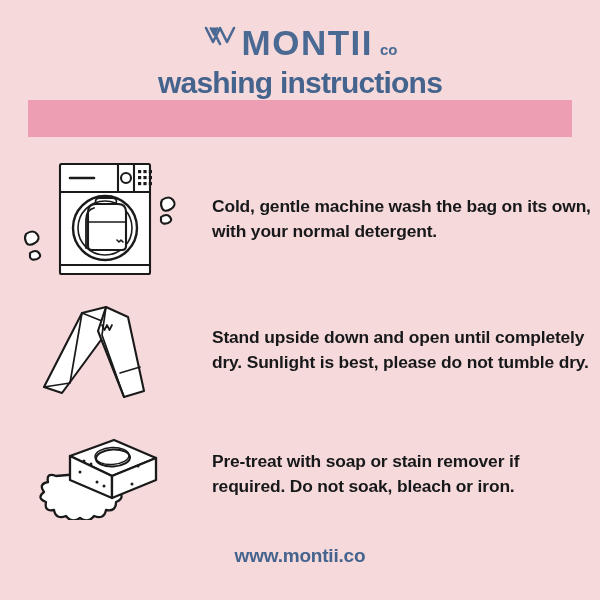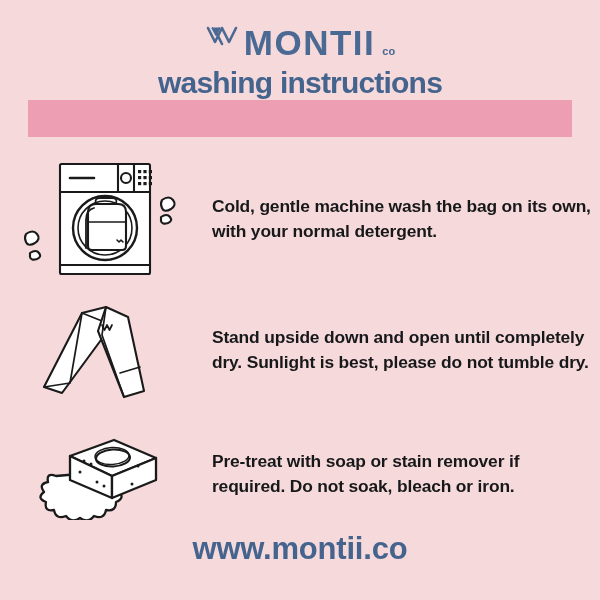--- a/index.html
+++ b/index.html
@@ -32,21 +32,21 @@
   .logo-mark { display:block; }
   .logo-text {
     font-size:35px;
     font-weight:700;
     letter-spacing:1.5px;
     color:#4A6A94;
     line-height:1;
     font-family:"Liberation Sans", sans-serif;
   }
   .logo-sub {
-    font-size:11px;
+    font-size:15px;
     font-weight:700;
     color:#4A6A94;
     line-height:1;
     margin-left:2px;
     margin-bottom:3px;
     letter-spacing:0px;
   }
 
   
   .title-band {
@@ -95,21 +95,21 @@
     color:#17181A;
     line-height:1.42;
     letter-spacing:-0.15px;
   }
 
   
   .footer {
     position:absolute;
     left:0; right:0; bottom:33px;
     text-align:center;
-    font-size:31px;
+    font-size:19px;
     font-weight:700;
     color:#44648E;
     letter-spacing:-0.2px;
   }
 </style>
 </head>
 <body>
 
 <div class="logo-wrap">
   <div class="logo">

